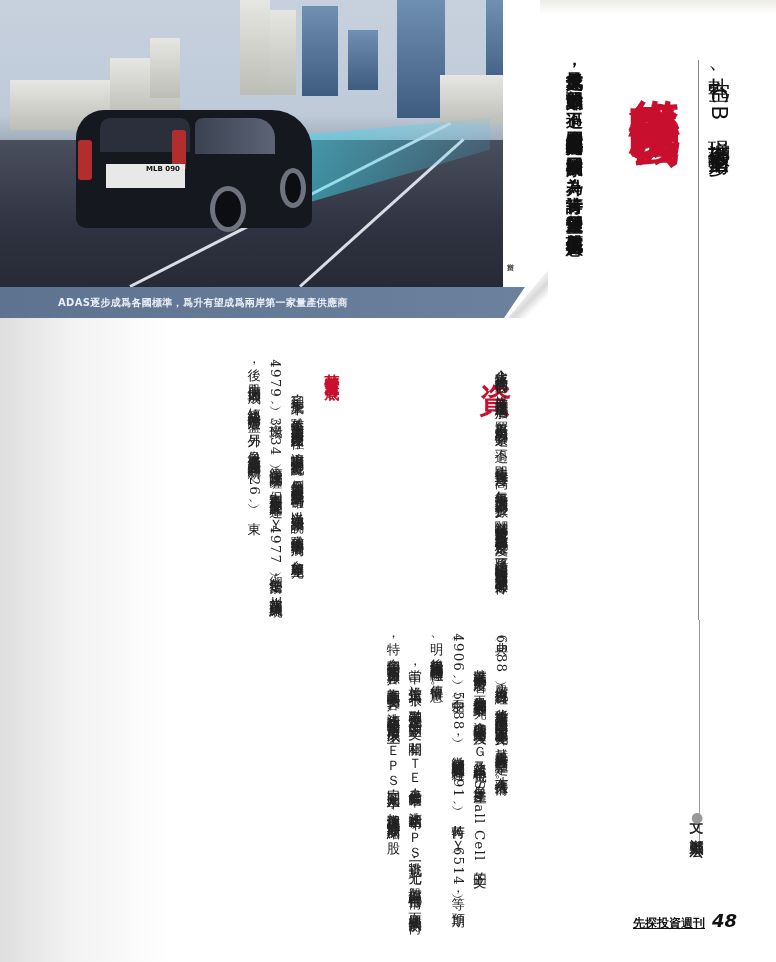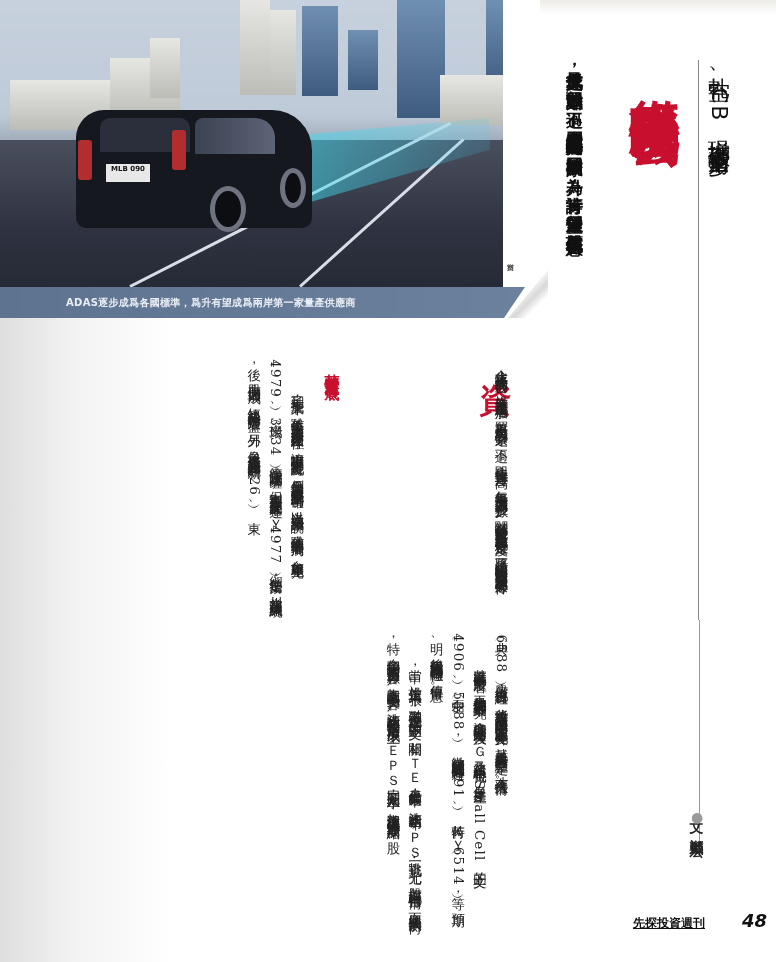--- a/index.html
+++ b/index.html
@@ -41,35 +41,35 @@
   .car-window {
     position:absolute; left:195px; top:118px; width:80px; height:36px;
     background:linear-gradient(90deg,#3b4252,#5c6475); border-radius:8px 20px 0 0;
   }
   .car-rear-window {
     position:absolute; left:100px; top:118px; width:90px; height:34px;
     background:#2a2f3b; border-radius:10px 10px 0 0;
   }
   .taillight { position:absolute; width:14px; height:40px; background:#b22d2d; border-radius:3px; }
   .plate {
-    position:absolute; left:106px; top:164px; width:44px; height:18px;
-    background:#e8e8e8; color:#111; font:bold 7px "DejaVu Sans", sans-serif; text-align:center; line-height:10px;
+    position:absolute; left:106px; top:164px; width:44px; height:24px;
+    background:#e8e8e8; color:#111; font:bold 7px "DejaVu Sans", sans-serif; text-align:center; line-height:10px;padding-left:35px;
   }
   .wheel { position:absolute; width:36px; height:46px; background:#0d0e12; border-radius:50%; border:5px solid #6f7380; box-sizing:border-box; }
   .credit {
     position:absolute; left:505px; top:258px; width:10px;
     font:7px "DejaVu Sans", sans-serif; color:#444; writing-mode:vertical-rl; background:#f3f3f3;
   }
   .caption-bar {
     position:absolute; left:0; top:287px; width:525px; height:31px;
     background:linear-gradient(90deg,#5d7390,#6c819d);
     clip-path:polygon(0 0, 100% 0, 96% 100%, 0 100%);
   }
   .caption-text {
-    position:absolute; left:66px; top:296px;
+    position:absolute; left:58px; top:296px;
     font:bold 10px "DejaVu Sans", sans-serif; color:#e9eef5; letter-spacing:0.3px;text-align:center;
   }
   .fold {
     position:absolute; left:508px; top:270px; width:40px; height:48px;
     background:linear-gradient(135deg,#ffffff 40%, #d8d8d8 60%, #ffffff 75%);
     clip-path:polygon(100% 0,100% 100%, 0 100%);
   }
   
   .vt { position:absolute; writing-mode:vertical-rl; }
   .subhead {
@@ -97,21 +97,21 @@
   .section-head {
     position:absolute; left:322px; top:362px; writing-mode:vertical-rl;
     font:bold 15px "DejaVu Sans", sans-serif; color:#c8102e; letter-spacing:1.5px;
   }
   .para { display:block; }
   .indent { text-indent:2em; }
   .footer-pub {
     position:absolute; left:633px; top:915px; font:bold 12px "DejaVu Sans", sans-serif; color:#111;text-decoration:underline;
   }
   .footer-page {
-    position:absolute; left:742px; top:910px; font:bold italic 18px "DejaVu Sans", sans-serif; color:#111;
+    position:absolute; left:712px; top:910px; font:bold italic 18px "DejaVu Sans", sans-serif; color:#111;
   }
 </style>
 </head>
 <body>
 
 <div class="top-strip"></div>
 <div class="page-shade"></div>
 
 <div class="photo">
   <div class="bld-light" style="left:10px;top:80px;width:150px;height:50px;"></div>

